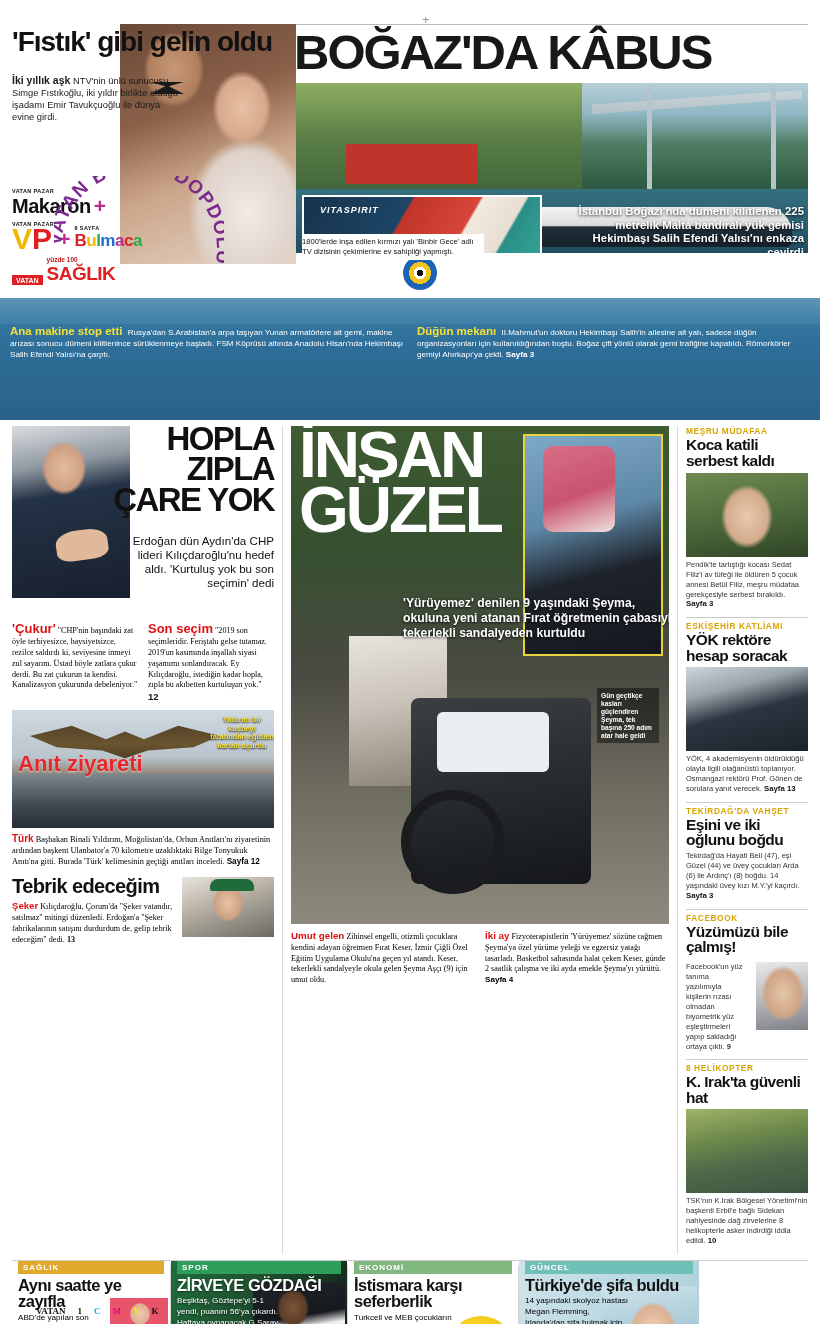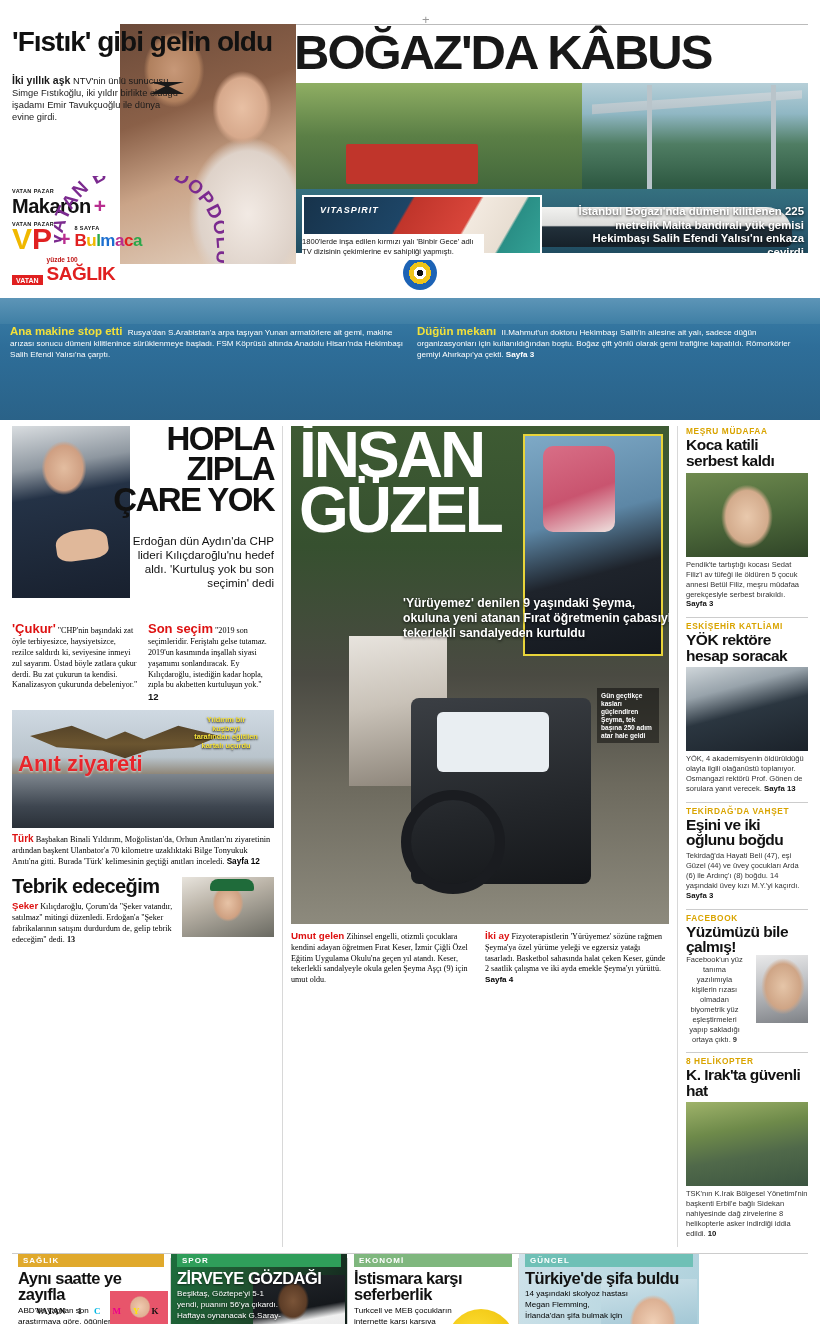--- a/index.html
+++ b/index.html
@@ -149,21 +149,21 @@
   .anit-block{margin-top:6px;position:relative;}
   .anit-photo{height:118px;position:relative;overflow:hidden;
     background:linear-gradient(180deg,#cfd9e2 0%,#b9c4cc 40%,#8a7f6e 56%,#5d5348 100%);}
   .anit-eagle{position:absolute;left:18px;top:6px;width:190px;height:56px;
     background:linear-gradient(180deg,#4a3a24 0%,#6b5530 50%,#3a2d1c 100%);
     clip-path:polygon(0% 36%,22% 18%,40% 42%,50% 28%,60% 42%,78% 18%,100% 36%,86% 56%,62% 62%,50% 76%,38% 62%,14% 56%);}
   .anit-crowd{position:absolute;left:0;bottom:0;width:100%;height:54px;
     background:linear-gradient(180deg,#7e868e 0%,#3e4650 60%,#2a3038 100%);}
   .anit-title{position:absolute;left:6px;top:44px;color:#e8262b;font-size:22px;font-weight:900;line-height:0.95;
     text-shadow:0 1px 2px rgba(255,255,255,.6);}
-  .anit-badge{position:absolute;right:16px;top:6px;width:64px;color:#f4e03a;font-size:7.4px;
+  .anit-badge{position:absolute;right:0;top:6px;width:64px;color:#f4e03a;font-size:7.4px;
     font-weight:800;line-height:1.18;text-align:center;text-shadow:0 1px 2px #000;}
   .anit-cap{margin-top:4px;font-size:8.3px;line-height:1.34;font-family:"Liberation Serif",serif;}
   .anit-cap b.rd{color:#d11;font-family:"Liberation Sans",sans-serif;font-size:10px;}
   .anit-cap b.pg{font-family:"Liberation Sans",sans-serif;font-size:8.2px;}
 
   .tebrik-block{margin-top:7px;position:relative;}
   .tebrik-head{font-size:20px;font-weight:800;color:#111;letter-spacing:-0.6px;}
   .tebrik-body{font-size:8.2px;line-height:1.34;width:172px;font-family:"Liberation Serif",serif;margin-top:2px;}
   .tebrik-body b.rd{color:#d11;font-family:"Liberation Sans",sans-serif;font-size:9.6px;}
   .tebrik-photo{position:absolute;right:0;top:2px;width:92px;height:60px;
@@ -207,21 +207,21 @@
   .rs-head{font-size:15.5px;font-weight:800;line-height:1.02;letter-spacing:-0.5px;color:#111;margin-top:1px;}
   .rs-photo{height:84px;margin-top:4px;}
   .p-woman{background:radial-gradient(ellipse 34px 42px at 50% 52%,#e9c9ad 0%,#d3ab8c 62%,rgba(211,171,140,0) 76%),
     linear-gradient(170deg,#6f8a4f 0%,#4f6b3c 50%,#2f4427 100%);}
   .p-men{background:linear-gradient(165deg,#cfd6da 0%,#98a3ab 28%,#2b3640 52%,#1b222a 100%);}
   .p-face{background:radial-gradient(ellipse 28px 36px at 52% 46%,#e5c5a8 0%,#cfa586 62%,rgba(207,165,134,0) 78%),
     linear-gradient(170deg,#e9e9ea 0%,#c3c5c8 40%,#7e8186 100%);}
   .p-heli{background:linear-gradient(170deg,#9fb36a 0%,#6e8a4a 34%,#50694a 62%,#3b5440 100%);}
   .rs-body{font-size:7.5px;line-height:1.33;margin-top:3px;color:#333;}
   .rs-body b{color:#111;font-size:7.8px;}
-  .fb-wrap{display:flex;gap:13px;margin-top:0;text-align:center;}
+  .fb-wrap{display:flex;gap:13px;margin-top:7px;}
   .fb-wrap .t{flex:1;font-size:7.5px;line-height:1.33;color:#333;}
   .fb-wrap .ph{width:52px;height:68px;}
 
   
   .strip{display:flex;margin:6px 12px 0 12px;border-top:1px solid #ccc;}
   .strip-cell{position:relative;padding:0 6px 4px 6px;overflow:hidden;}
   .sc-1{width:158px;} .sc-2{width:176px;} .sc-3{width:170px;} .sc-4{width:180px;}
   .sc-div{width:1px;background:#d5d5d5;margin-top:4px;}
   .sc-kicker{font-size:8px;font-weight:800;letter-spacing:1px;color:#fff;padding:2px 5px;display:block;margin-bottom:3px;}
   .k-saglik{background:#e0a92c;} .k-spor{background:#2f9e5a;} .k-eko{background:#7fb77e;} .k-gun{background:#6fc0b6;}

